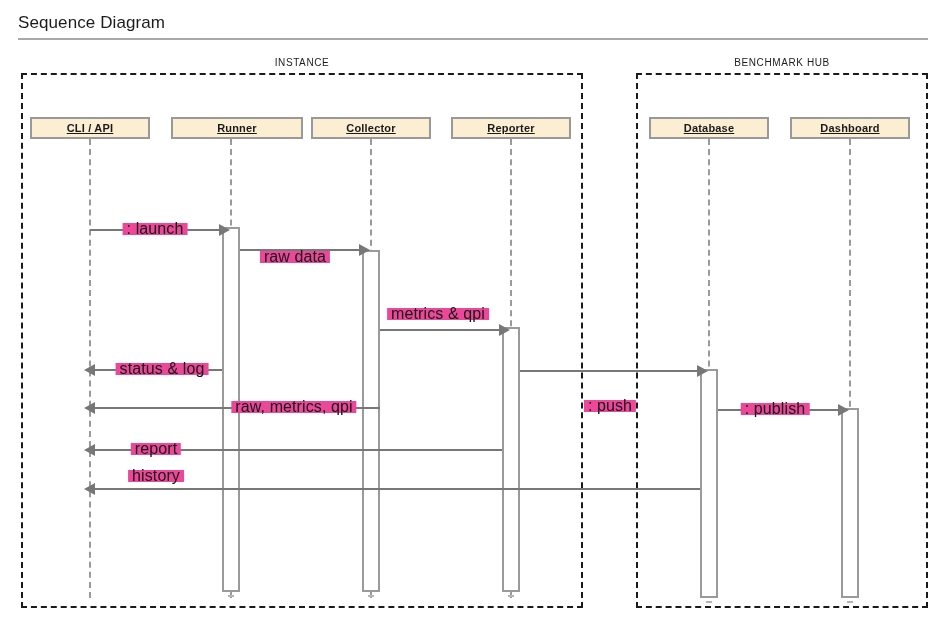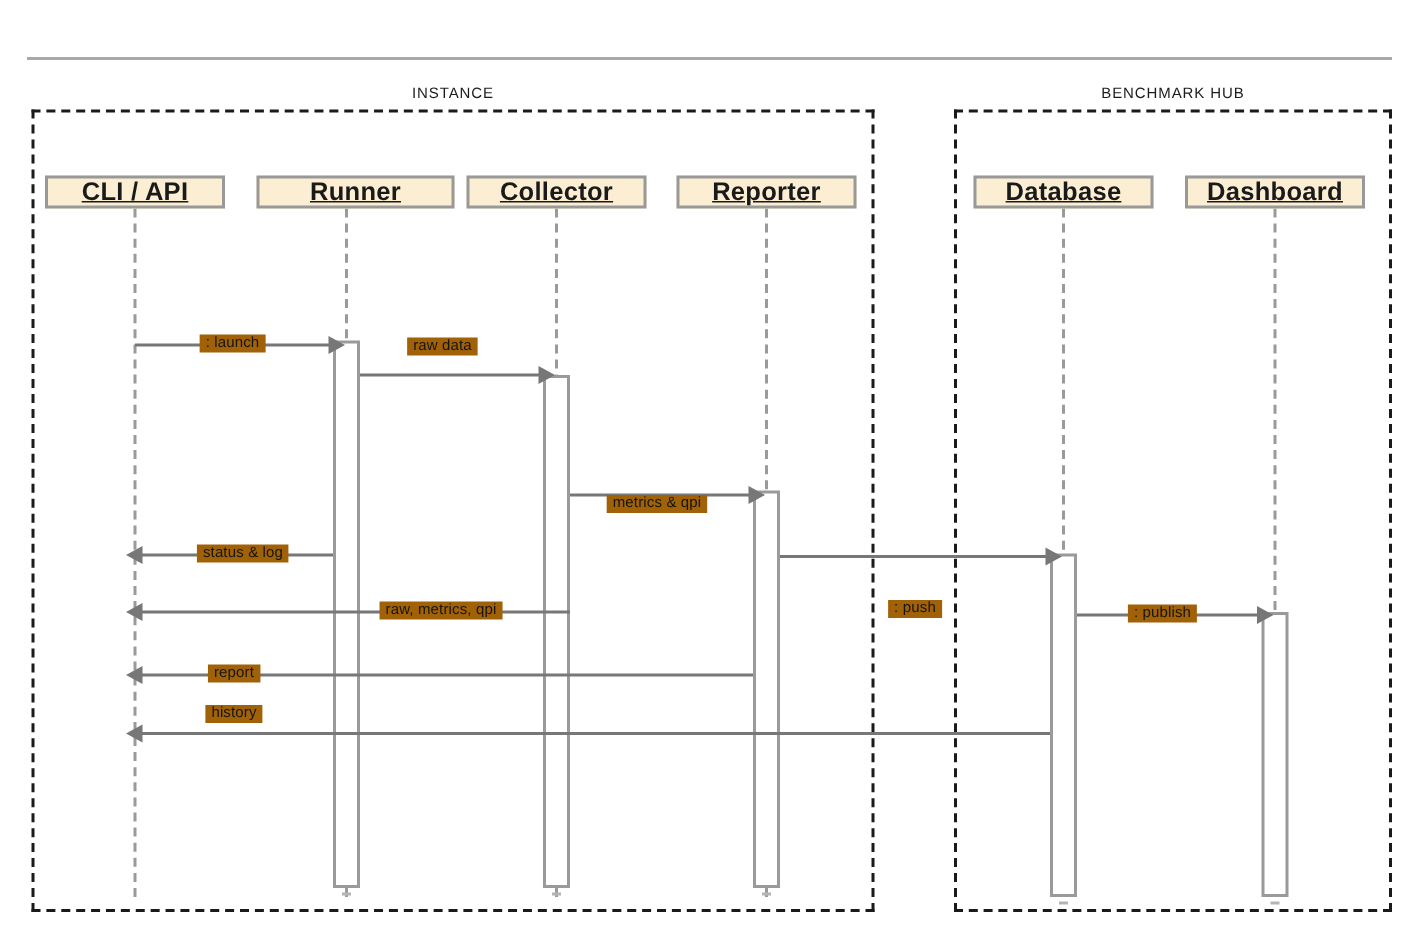--- a/index.html
+++ b/index.html
@@ -68,21 +68,21 @@
     position: absolute;
     height: 22px;
     box-sizing: border-box;
     background: #fbeed3;
     border: 2px solid #999999;
     display: flex;
     align-items: center;
     justify-content: center;
   }
   .lifeline-box span {
-    font-size: 17px;
+    font-size: 11px;
     font-weight: bold;
     color: #1a1a1a;
     text-decoration: underline;
     white-space: nowrap;
     letter-spacing: 0.2px;
   }
 
   
   .activation {
     position: absolute;
@@ -112,34 +112,35 @@
     border-bottom: 6px solid transparent;
   }
   .msg-arrow.right {
     border-left: 11px solid #777777;
   }
   .msg-arrow.left {
     border-right: 11px solid #777777;
   }
   .msg-label {
     position: absolute;
-    font-size: 10px;
+    font-size: 16px;
     color: #151515;
-    background: #a16207;
+    background: #ec4899;
     padding: 0 4px;
     white-space: nowrap;
     line-height: 12px;
     letter-spacing: 0.1px;
   }
 </style>
 </head>
 <body>
 
 <div id="canvas">
 
+  <div id="page-title">Sequence Diagram</div>
   <div id="title-rule"></div>
 
   <div id="groups-layer">
       <div class="group-label" style="left: 21px; top: 57px; width: 562px;">INSTANCE</div>
       <div class="group-frame" style="left: 21px; top: 73px; width: 562px; height: 535px;"></div>
       <div class="group-label" style="left: 636px; top: 57px; width: 292px;">BENCHMARK HUB</div>
       <div class="group-frame" style="left: 636px; top: 73px; width: 292px; height: 535px;"></div>
     </div>
   <div id="lifelines-layer">
       <div class="lifeline-dash" style="left: 89px; top: 139px; height: 459px;"></div>
@@ -178,24 +179,24 @@
       <div class="activation-foot" style="left: 706px; top: 601px;"></div>
       <div class="activation" style="left: 841px; top: 408px; height: 190px;"></div>
       <div class="activation-foot" style="left: 847px; top: 601px;"></div>
     </div>
   <div id="messages-layer">
       <div class="msg-line" style="left: 90px; top: 229px; width: 132px;"></div>
       <div class="msg-arrow right" style="left: 219px; top: 224px;"></div>
       <div class="msg-label" style="top: 223px; left: 155px; transform: translateX(-50%);">: launch</div>
       <div class="msg-line" style="left: 240px; top: 249px; width: 122px;"></div>
       <div class="msg-arrow right" style="left: 359px; top: 244px;"></div>
-      <div class="msg-label" style="top: 225px; left: 295px; transform: translateX(-50%);">raw data</div>
+      <div class="msg-label" style="top: 251px; left: 295px; transform: translateX(-50%);">raw data</div>
       <div class="msg-line" style="left: 380px; top: 329px; width: 122px;"></div>
       <div class="msg-arrow right" style="left: 499px; top: 324px;"></div>
-      <div class="msg-label" style="top: 330px; left: 438px; transform: translateX(-50%);">metrics &amp; qpi</div>
+      <div class="msg-label" style="top: 308px; left: 438px; transform: translateX(-50%);">metrics &amp; qpi</div>
       <div class="msg-line" style="left: 520px; top: 370px; width: 180px;"></div>
       <div class="msg-arrow right" style="left: 697px; top: 365px;"></div>
       <div class="msg-label" style="top: 364px; left: 610px; transform: translateX(-50%); margin-top: 36px;">: push</div>
       <div class="msg-line" style="left: 92px; top: 369px; width: 130px;"></div>
       <div class="msg-arrow left" style="left: 84px; top: 364px;"></div>
       <div class="msg-label" style="top: 363px; left: 162px; transform: translateX(-50%);">status &amp; log</div>
       <div class="msg-line" style="left: 718px; top: 409px; width: 123px;"></div>
       <div class="msg-arrow right" style="left: 838px; top: 404px;"></div>
       <div class="msg-label" style="top: 403px; left: 775px; transform: translateX(-50%);">: publish</div>
       <div class="msg-line" style="left: 92px; top: 407px; width: 288px;"></div>

